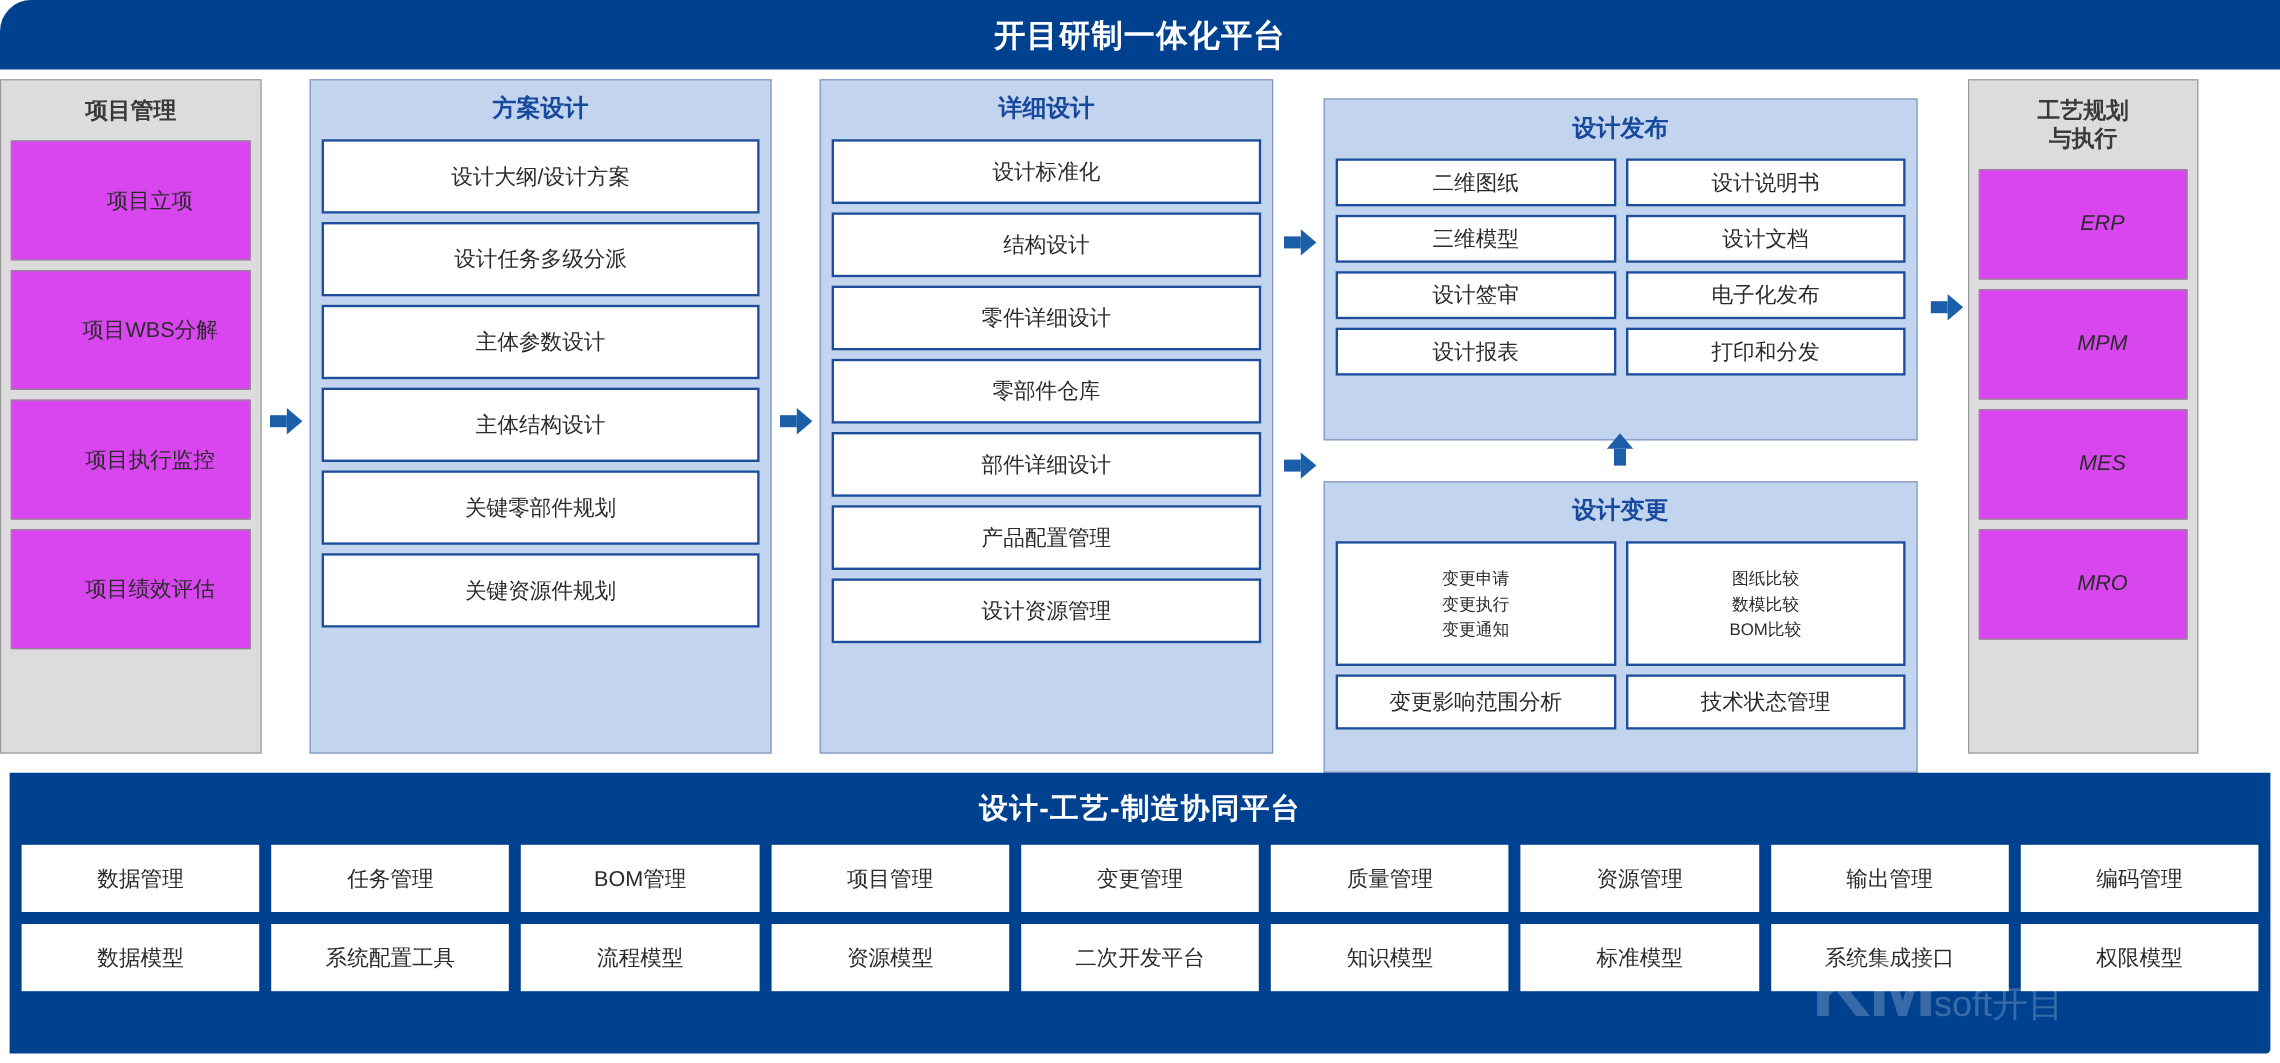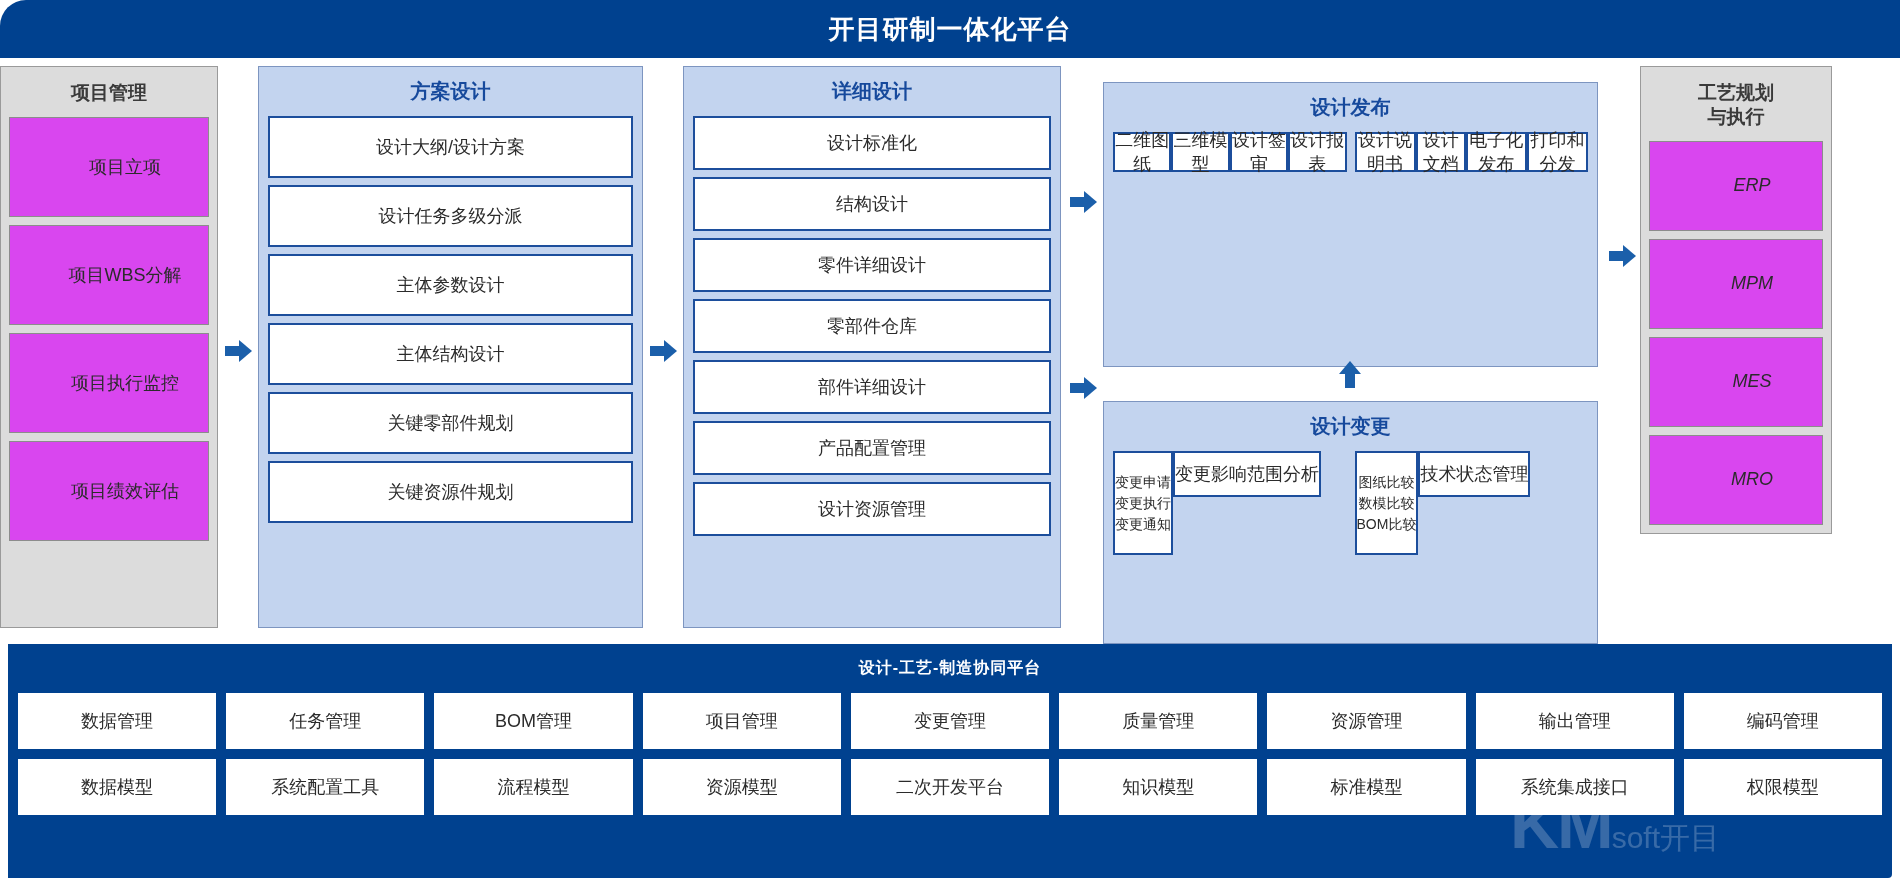--- a/index.html
+++ b/index.html
@@ -190,57 +190,58 @@
     box-sizing: border-box;
     margin-top: 34px;
   }
   .two-col-grid {
     display: flex;
     gap: 8px;
   }
   .two-col-grid .gcol {
     flex: 1;
     display: flex;
+    flex-direction: column;
   }
   #release-block .cell { height: 36px; }
   #change-block .cell-multi {
     background: #ffffff;
     border: 2px solid #1c4e9c;
     color: #2b2b2b;
     font-size: 14px;
     display: flex;
     flex-direction: column;
     align-items: center;
     justify-content: center;
     text-align: center;
     height: 100px;
     margin-bottom: 7px;
     line-height: 1.5;
   }
   #change-block .cell { height: 42px; }
 
   
-  #col-process { width: 192px; height: 468px; }
+  #col-process { width: 192px; height: 562px; }
   #col-process .cell { height: 90px; font-style: italic; }
 
   
   .bottom-banner {
     position: absolute;
     left: 8px;
     top: 644px;
     width: 1884px;
     height: 234px;
     background: #00418f;
     box-sizing: border-box;
     padding: 0 10px 12px 10px;
     border-bottom-right-radius: 4px;
   }
   .bottom-banner .title {
     color: #ffffff;
-    font-size: 16px;
+    font-size: 24px;
     font-weight: bold;
     text-align: center;
     padding: 14px 0 14px 0;
     letter-spacing: 1px;
   }
   .grid-row {
     display: flex;
     gap: 10px;
     margin-bottom: 10px;
   }

